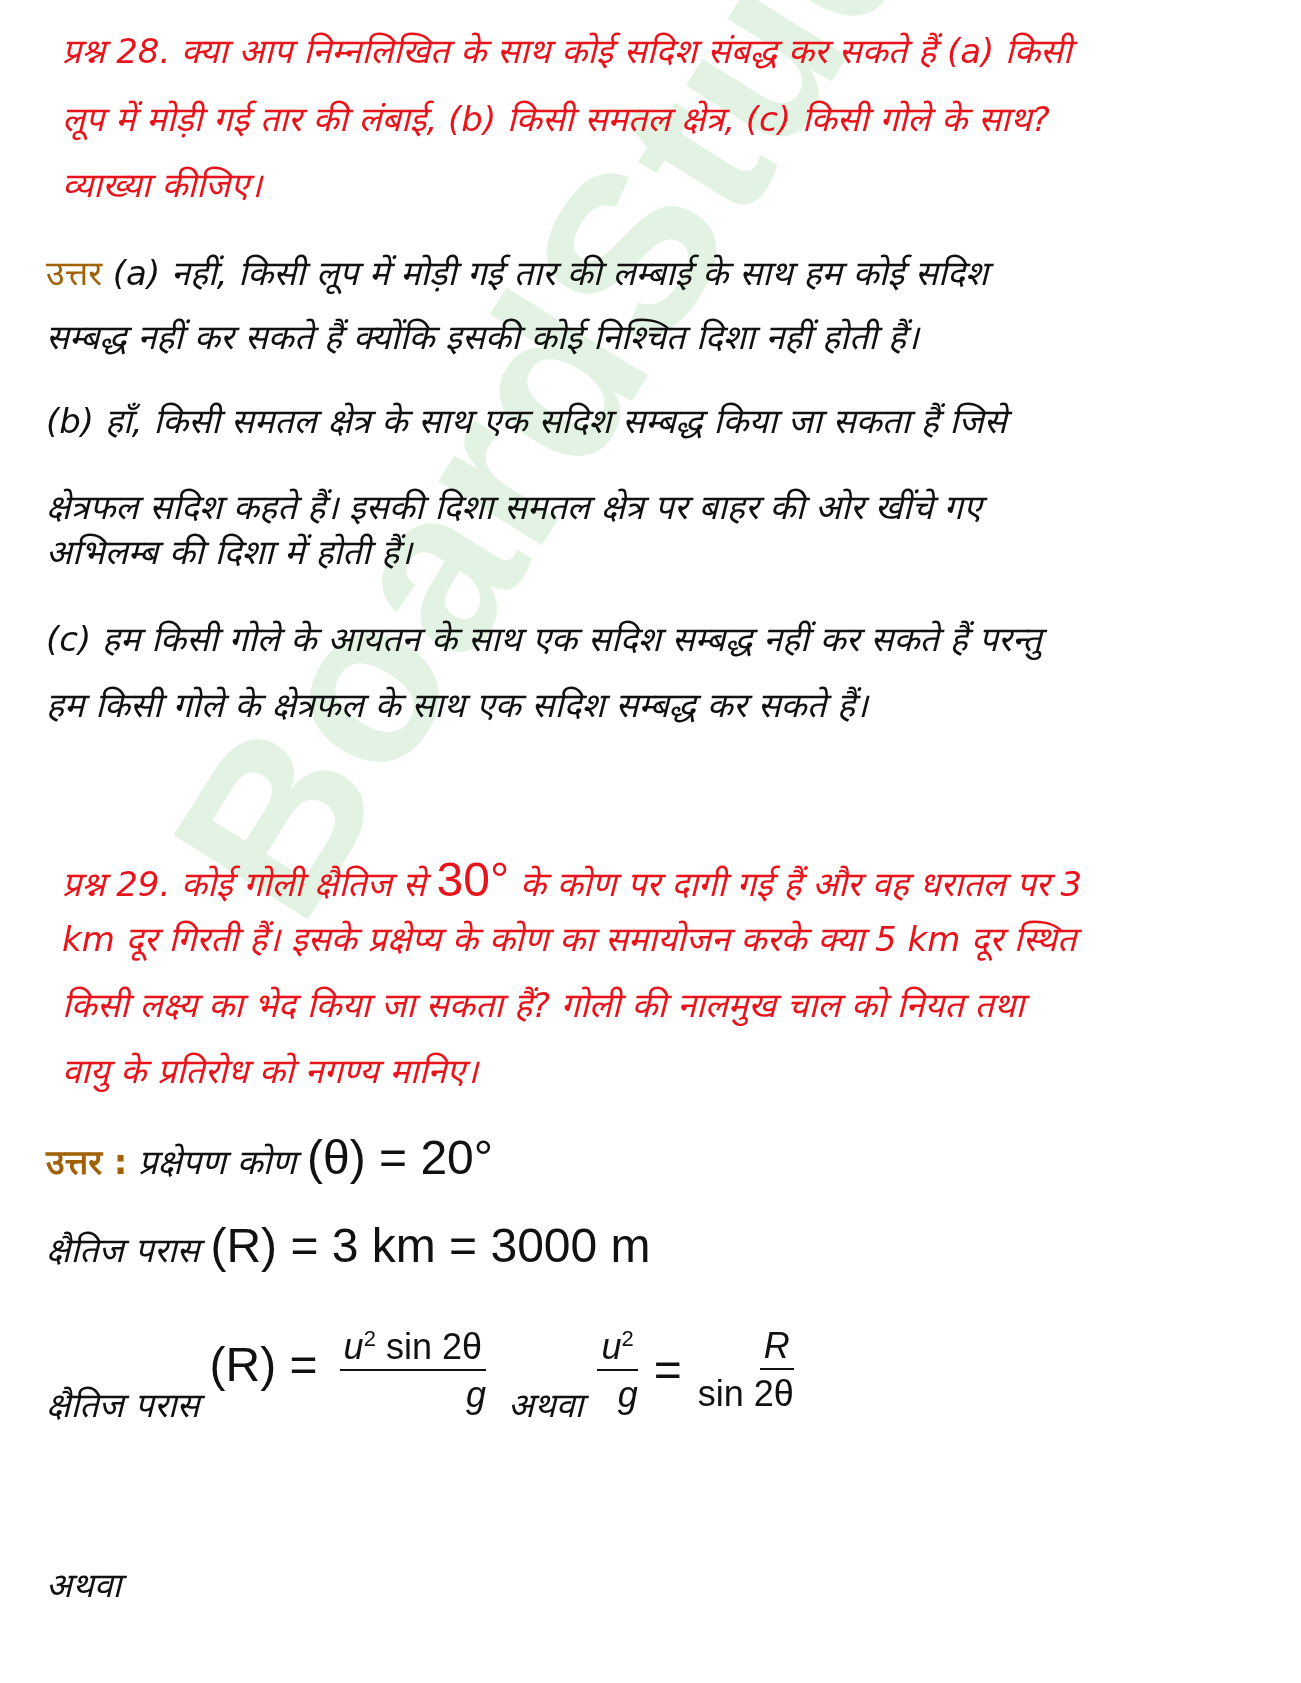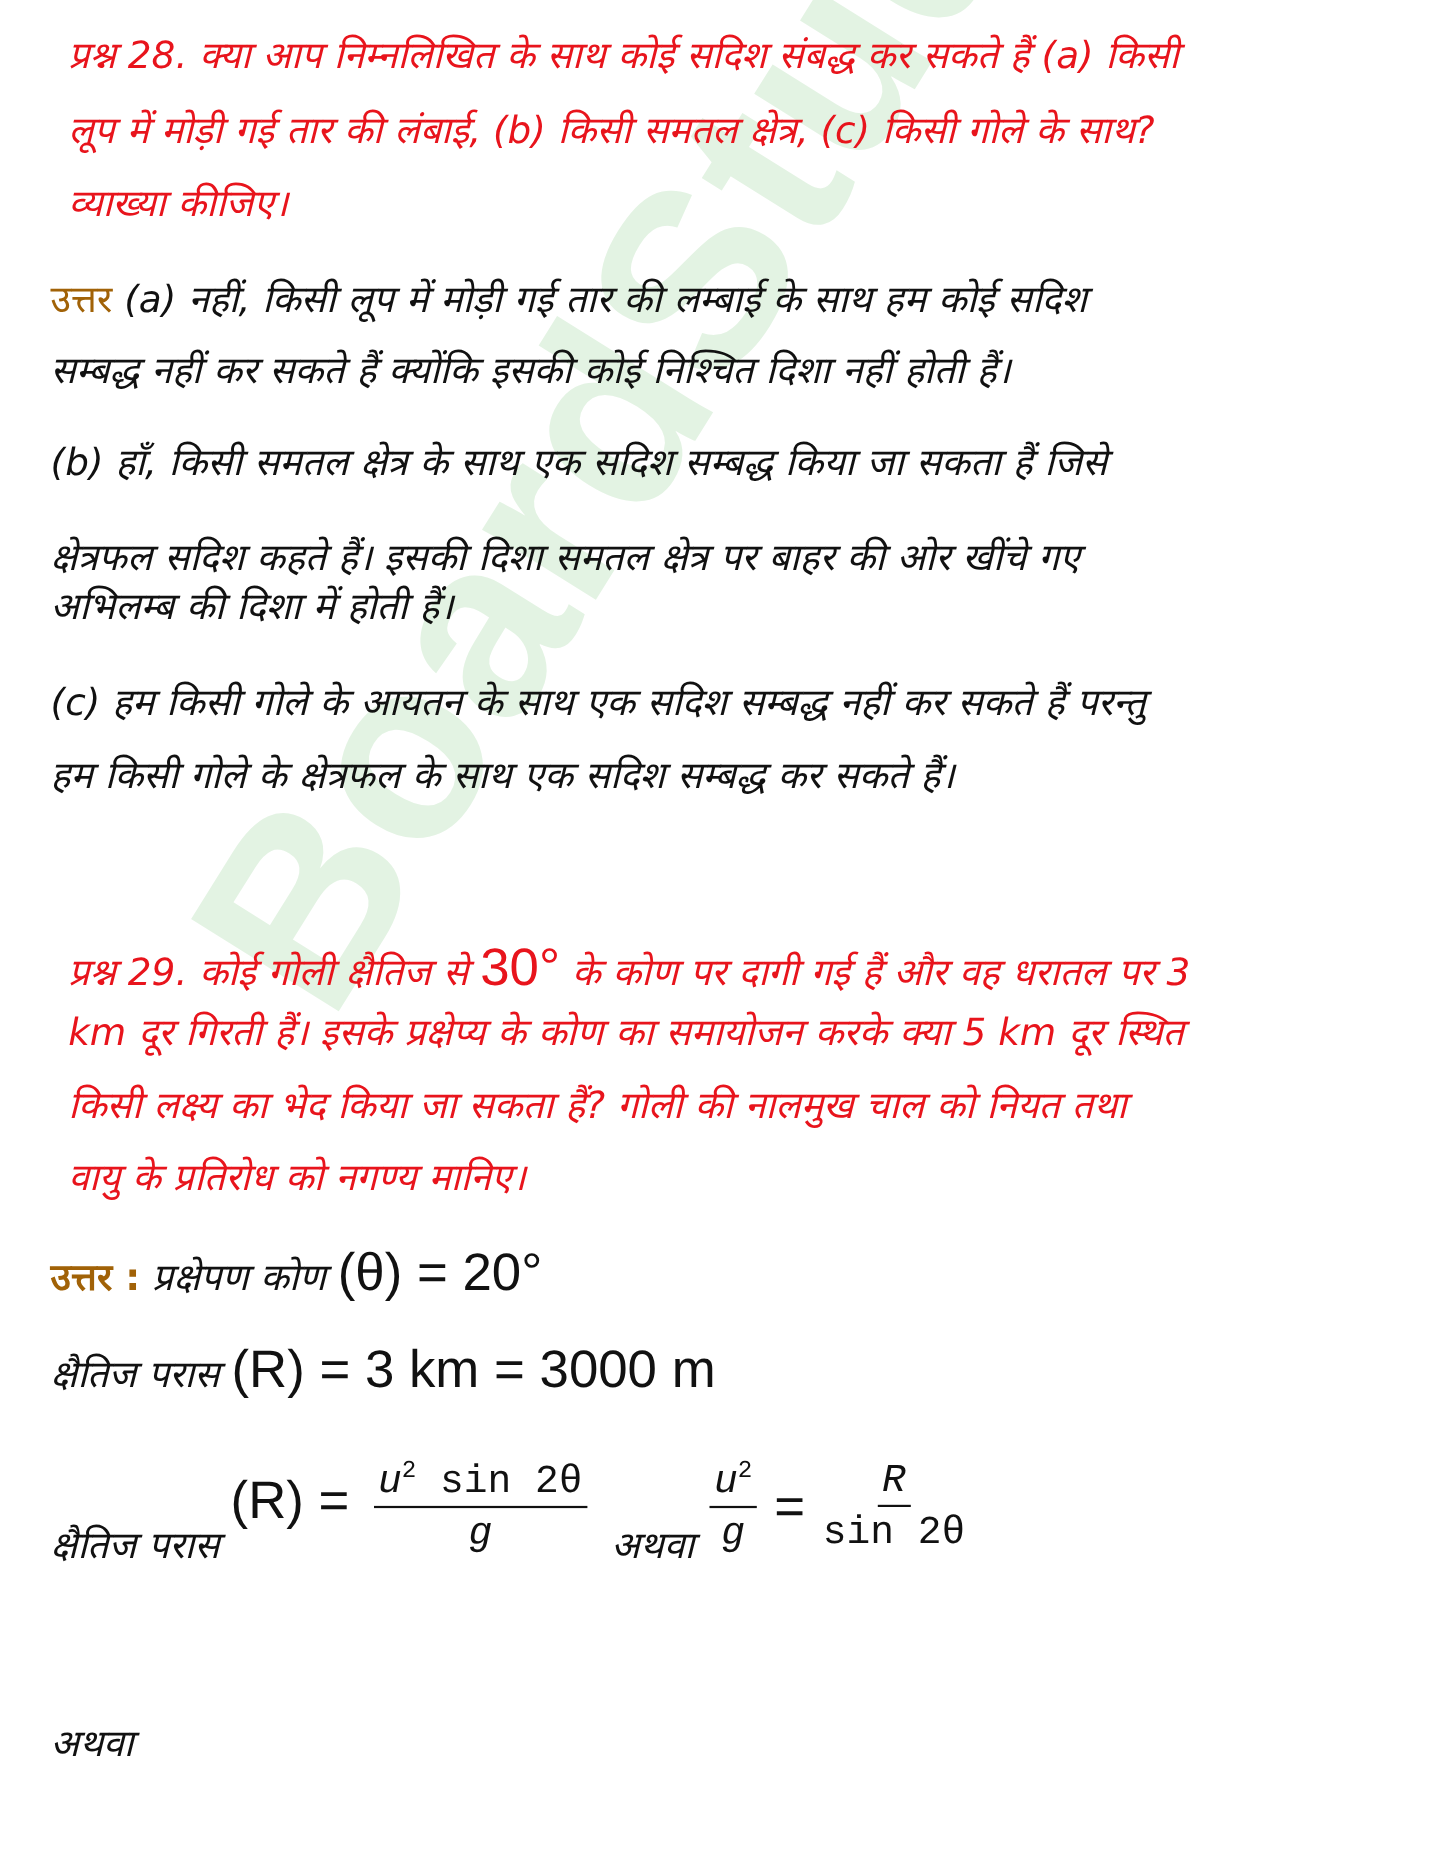--- a/index.html
+++ b/index.html
@@ -20,22 +20,22 @@
     position: absolute; left: 46px; font-size: 34px; font-style: italic;
     white-space: nowrap; line-height: 1;
   }
   .red { color: #e8141c; margin-left: 16px; }
   .black { color: #111111; }
   .green { color: #a16207; }
   .bold { font-weight: 700; text-align: right; }
   .math { font-family: Liberation Sans, sans-serif; font-style: normal; font-size: 48px; }
   .mi { font-style: italic; }
   .frac {
-    display: inline-flex; flex-direction: column; align-items: center;
-    vertical-align: middle; font-family: Liberation Mono, monospace; font-style: normal;
+    display: inline-flex; flex-direction: column; align-items: flex-end;
+    vertical-align: middle; font-family: Liberation Sans, sans-serif; font-style: normal;
     font-size: 36px;
   }
   .frac .num { padding: 0 4px 4px; border-bottom: 2px solid #111; }
   .frac .den { padding-top: 6px; }
   sup { font-size: 22px; }
 </style>
 </head>
 <body>
 
 <div class="watermark">BoardStudy</div>

